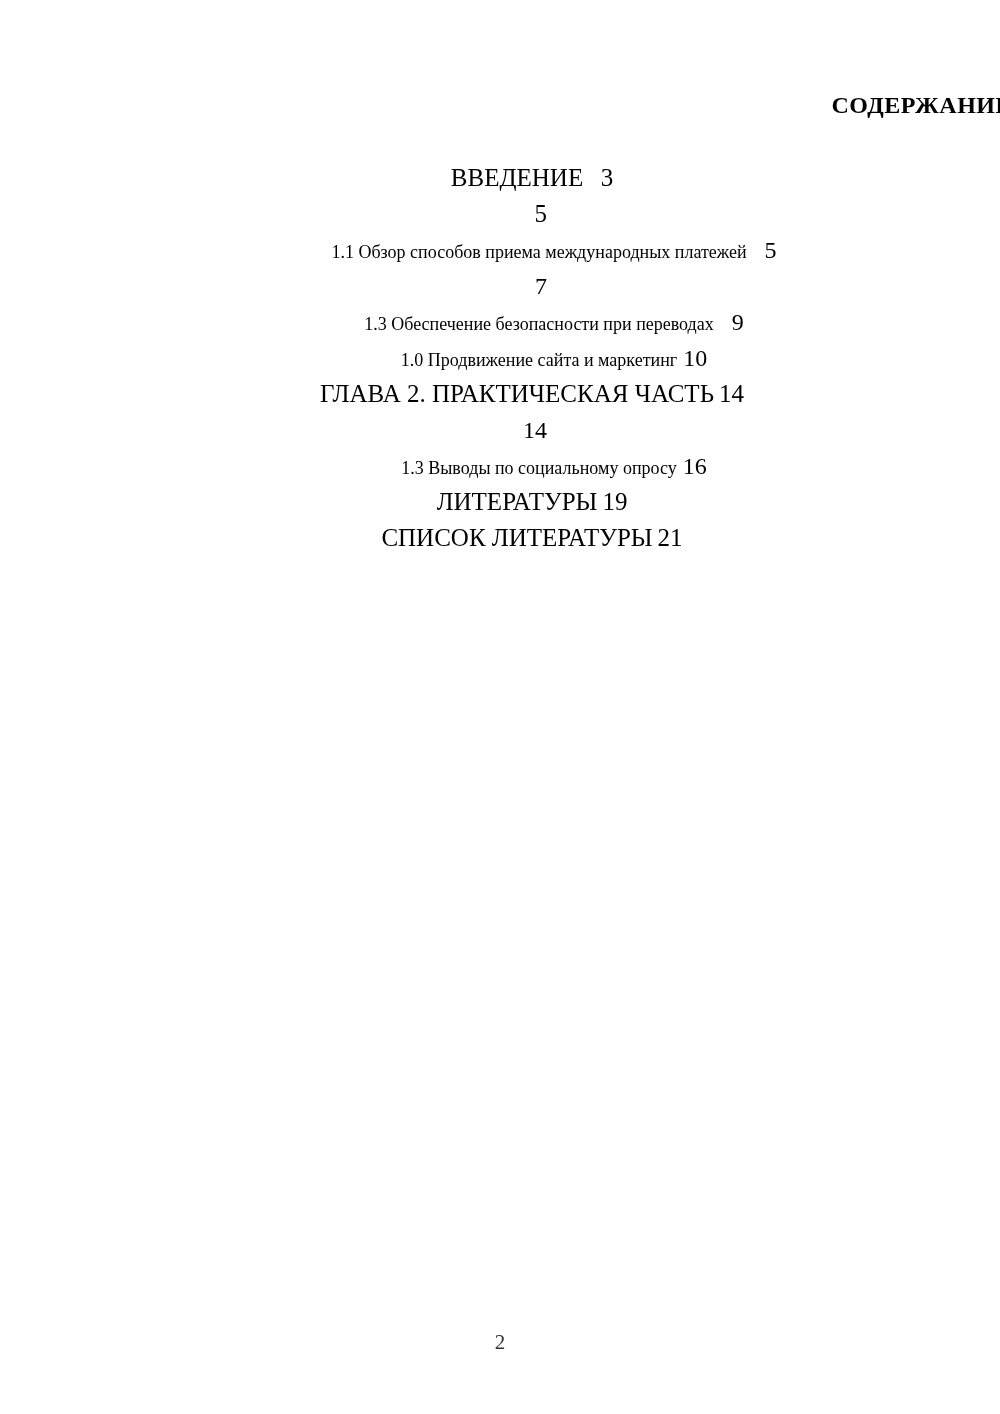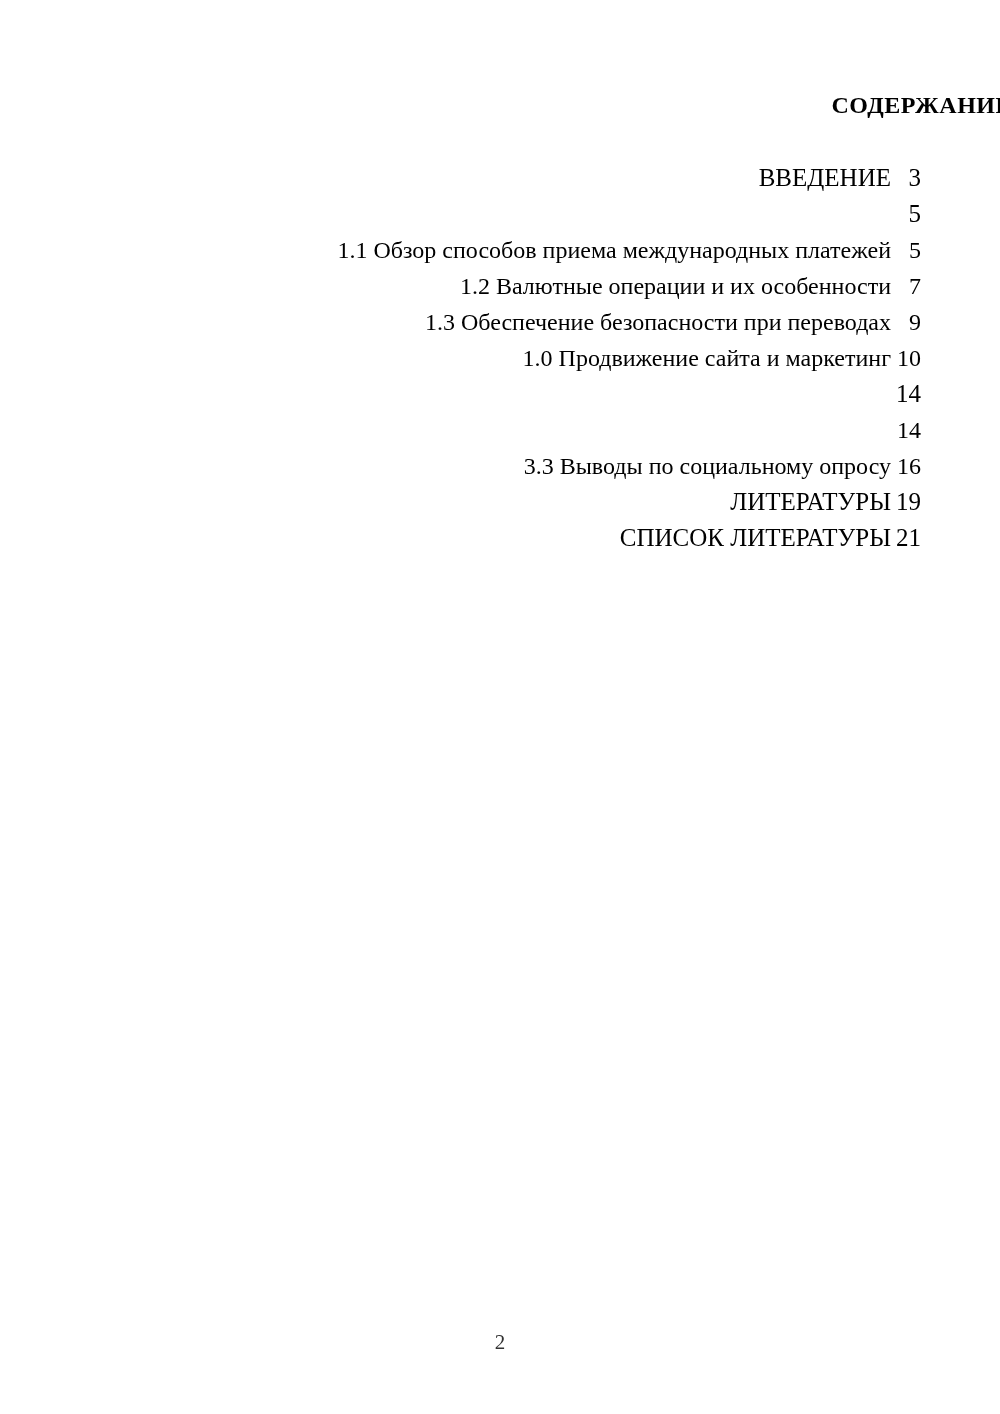--- a/index.html
+++ b/index.html
@@ -35,38 +35,38 @@
   }
   .toc {
     position: absolute;
     top: 160px;
     left: 143px;
     width: 778px;
   }
   .toc-row {
     display: flex;
     align-items: baseline;
-    justify-content: flex-end;
+    justify-content: center;
     font-size: 25px;
     line-height: 36px;
     height: 36px;
     white-space: nowrap;
   }
   .toc-row .label {
     flex: 0 1 auto;
     overflow: hidden;
   }
   .toc-row .page-num {
     flex: 0 0 auto;
     text-align: right;
     min-width: 30px;
   }
   .toc-row.sub .label {
     padding-left: 44px;
-    font-size: 24px;
+    font-size: 18px;
   }
   .toc-row.sub {
     font-size: 24px;
   }
   .footer-num {
     position: absolute;
     top: 1330px;
     left: 0;
     width: 1000px;
     text-align: center;
@@ -91,44 +91,44 @@
     <div class="toc-row">
       <span class="page-num">5</span>
     </div>
 
     <div class="toc-row sub">
       <span class="label">1.1 Обзор способов приема международных платежей</span>
       <span class="page-num">5</span>
     </div>
 
     <div class="toc-row sub">
-      <span class="label">1.2 Валютные операции и их особенности</span>
       <span class="page-num">7</span>
     </div>
 
     <div class="toc-row sub">
       <span class="label">1.3 Обеспечение безопасности при переводах</span>
       <span class="page-num">9</span>
     </div>
 
     <div class="toc-row sub">
       <span class="label">1.0 Продвижение сайта и маркетинг</span>
       <span class="page-num">10</span>
     </div>
 
     <div class="toc-row">
+      <span class="label">ГЛАВА 2. ПРАКТИЧЕСКАЯ ЧАСТЬ</span>
       <span class="page-num">14</span>
     </div>
 
     <div class="toc-row sub">
       <span class="page-num">14</span>
     </div>
 
     <div class="toc-row sub">
-      <span class="label">3.3 Выводы по социальному опросу</span>
+      <span class="label">1.3 Выводы по социальному опросу</span>
       <span class="page-num">16</span>
     </div>
 
     <div class="toc-row">
       <span class="label">ЛИТЕРАТУРЫ</span>
       <span class="page-num">19</span>
     </div>
 
     <div class="toc-row">
       <span class="label">СПИСОК ЛИТЕРАТУРЫ</span>

